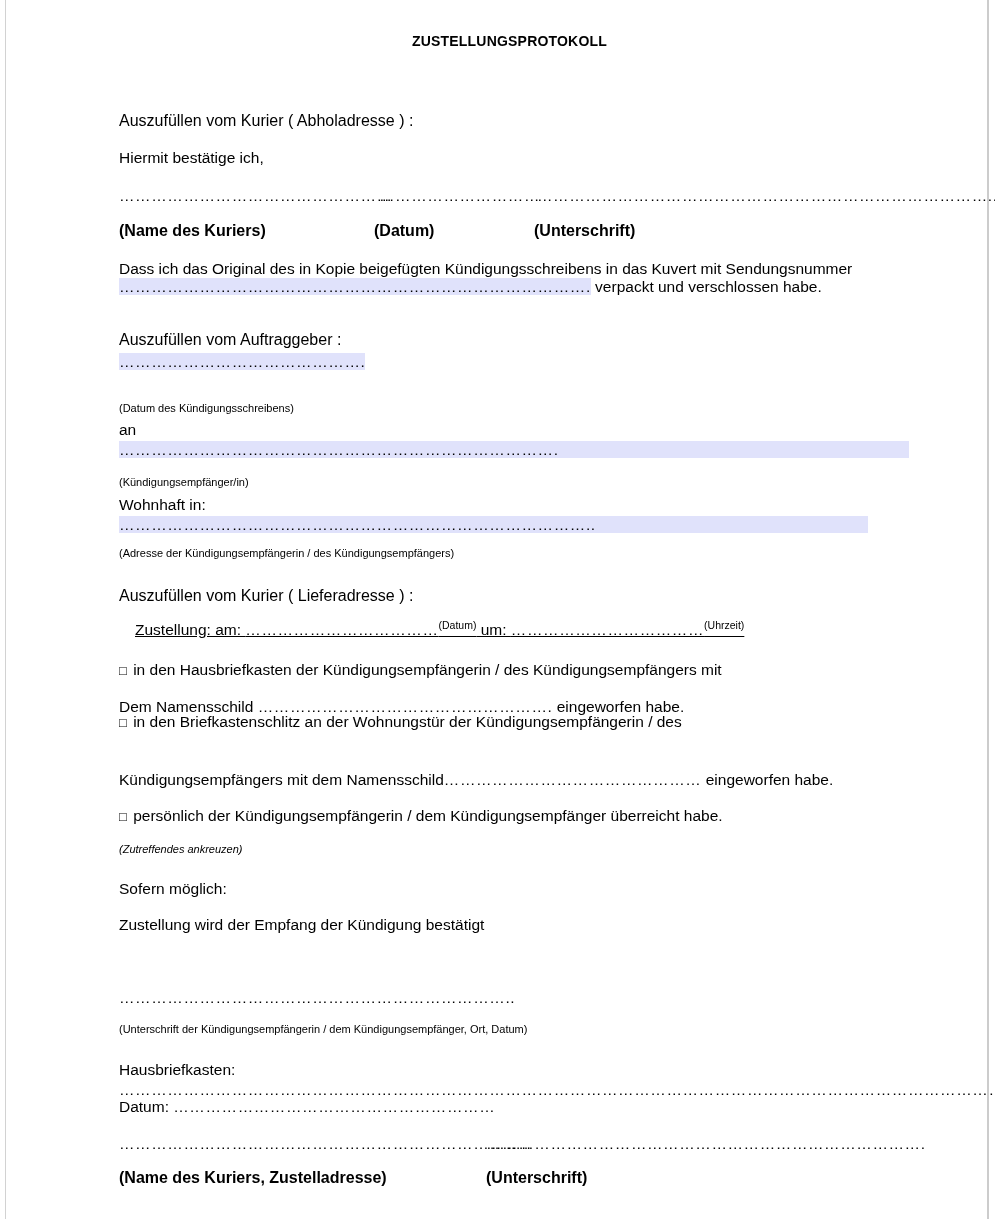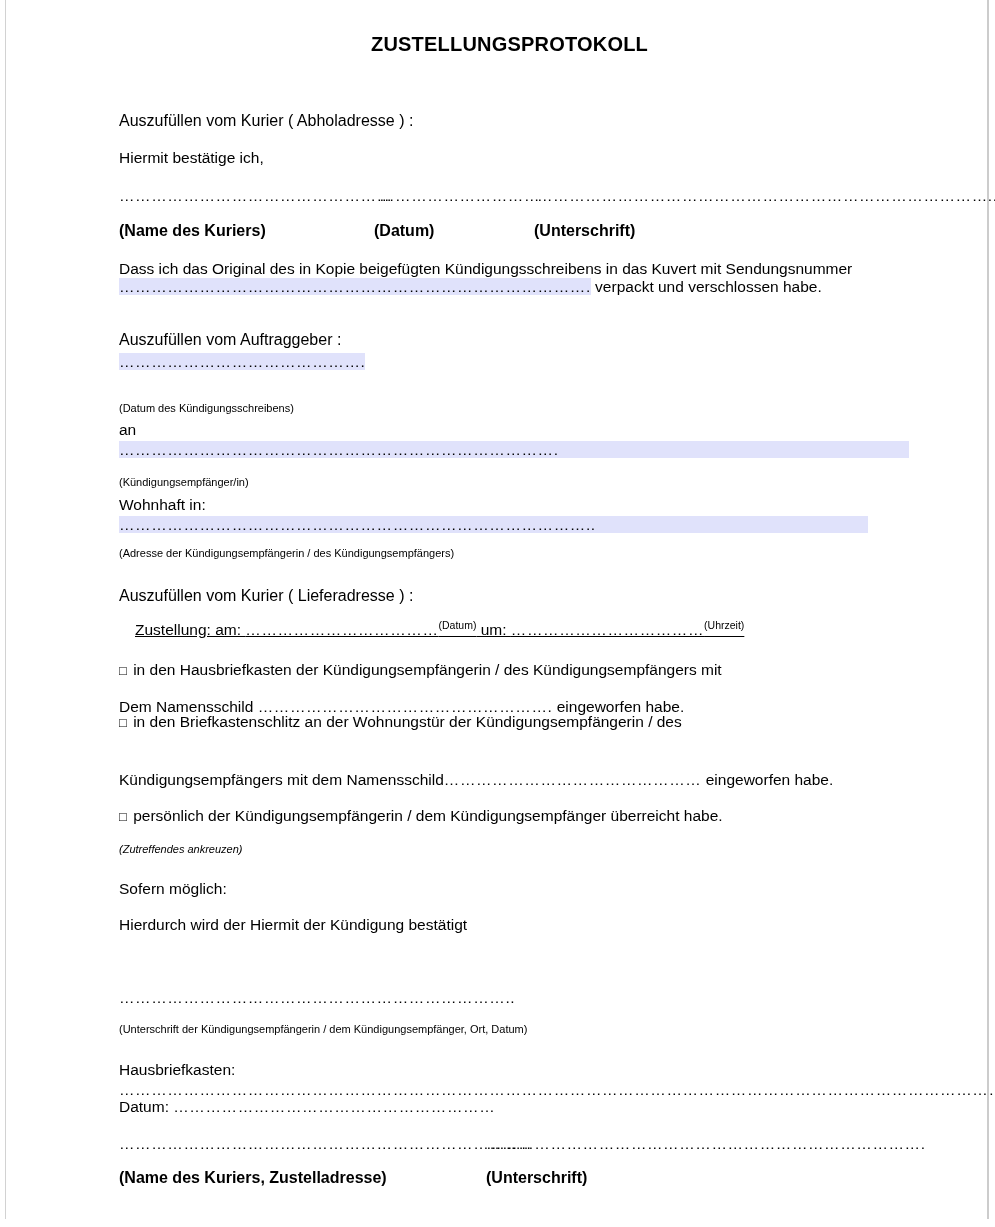--- a/index.html
+++ b/index.html
@@ -35,21 +35,21 @@
   .content {
     position: absolute;
     left: 119px;
     top: 0;
     width: 752px;
   }
 
   .doc-title {
     text-align: center;
     font-weight: bold;
-    font-size: 20px;
+    font-size: 14px;
     letter-spacing: 0.2px;
     margin: 0;
     padding-top: 33px;
     padding-left: 24px;
   }
 
   .para {
     font-size: 15.5px;
     line-height: 1.28;
     margin: 0;
@@ -159,21 +159,21 @@
       <span>Kündigungsempfängers mit dem Namensschild</span><span class="dots">…………………………………………</span><span> eingeworfen habe.</span>
     </div>
 
     <div class="b para" style="left:0; top:806px;">
       <span class="cbox">□</span><span> persönlich der Kündigungsempfängerin / dem Kündigungsempfänger überreicht habe.</span>
     </div>
 
     <div class="b caption-light" style="left:0; top:843px;font-style:italic;">(Zutreffendes ankreuzen)</div>
 
     <div class="b para" style="left:0; top:879px;">Sofern möglich:</div>
-    <div class="b para" style="left:0; top:915px;">Hierdurch wird der Hiermit der Kündigung bestätigt</div>
+    <div class="b para" style="left:0; top:915px;">Zustellung wird der Empfang der Kündigung bestätigt</div>
 
     <div class="b dots para" style="left:0; top:988px;">………………………………………………………………..</div>
     <div class="b caption-light" style="left:0; top:1023px;">(Unterschrift der Kündigungsempfängerin / dem Kündigungsempfänger, Ort, Datum)</div>
 
     <div class="b para" style="left:0; top:1060px;">
       <span>Hausbriefkasten: </span><span class="dots">……………………………………………………………………………………………………………………………………………………………</span>
     </div>
     <div class="b para" style="left:0; top:1097px;">
       <span>Datum: </span><span class="dots">……………………………………………………</span>
     </div>

